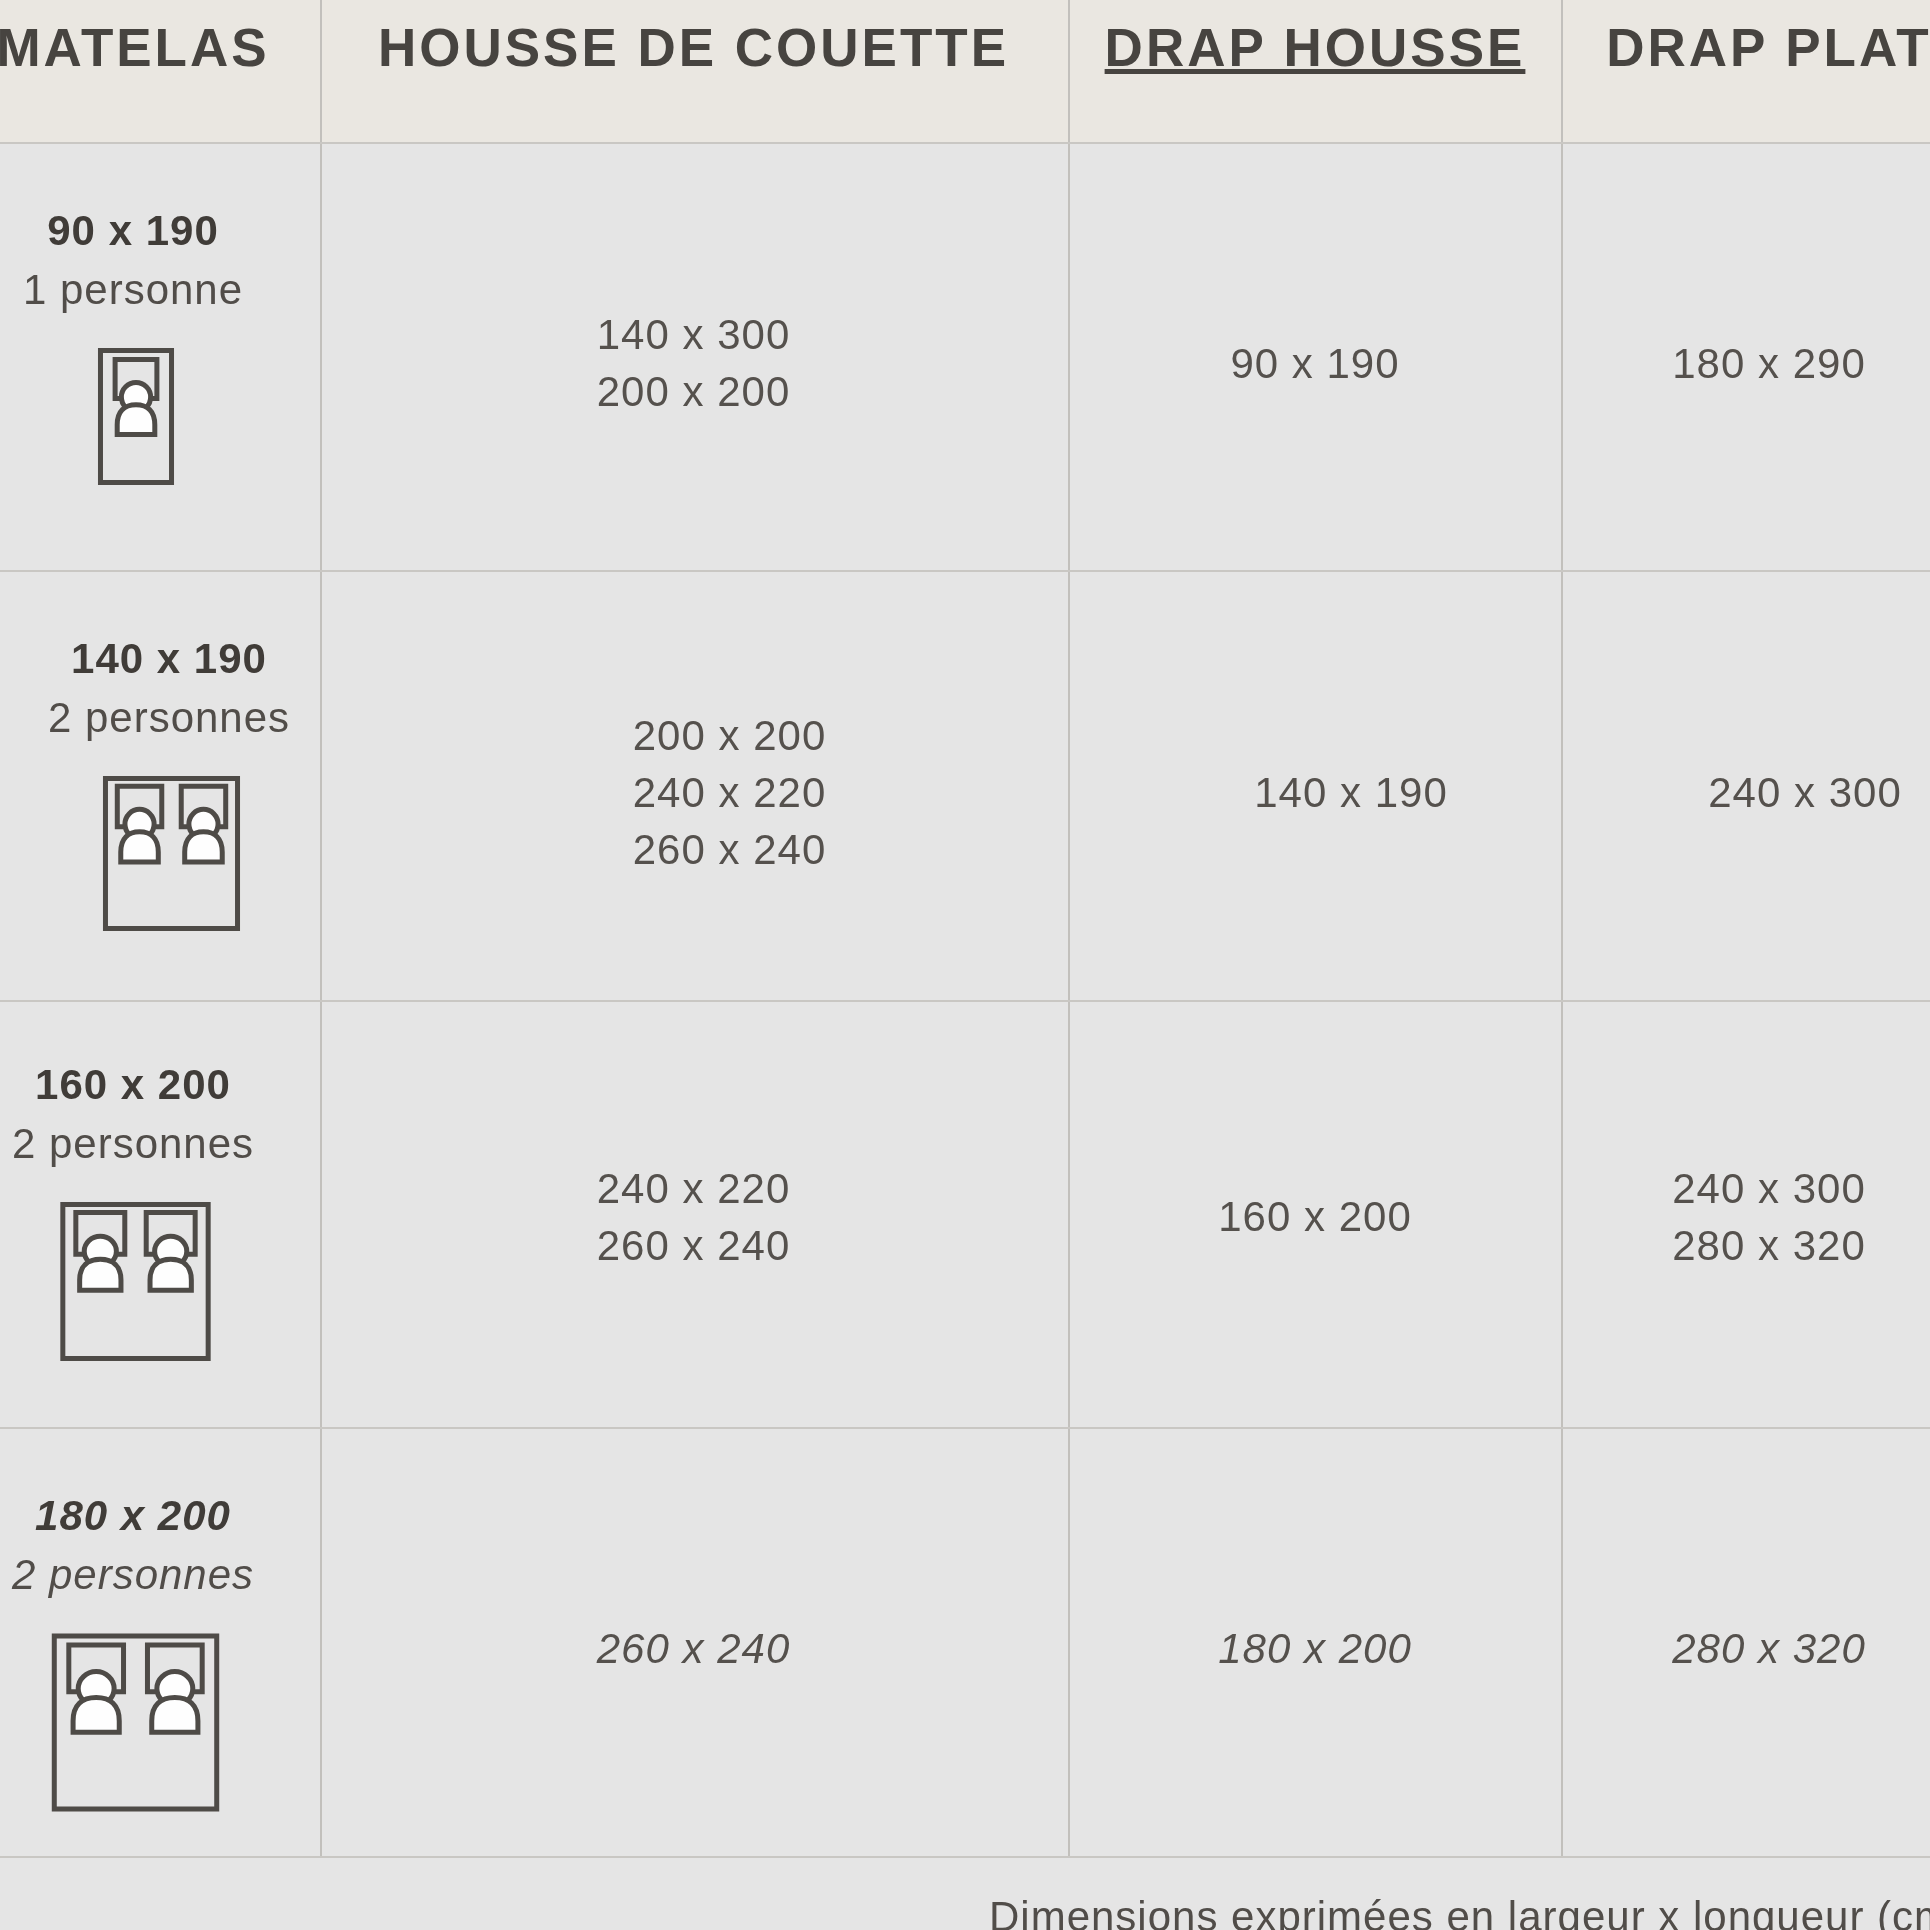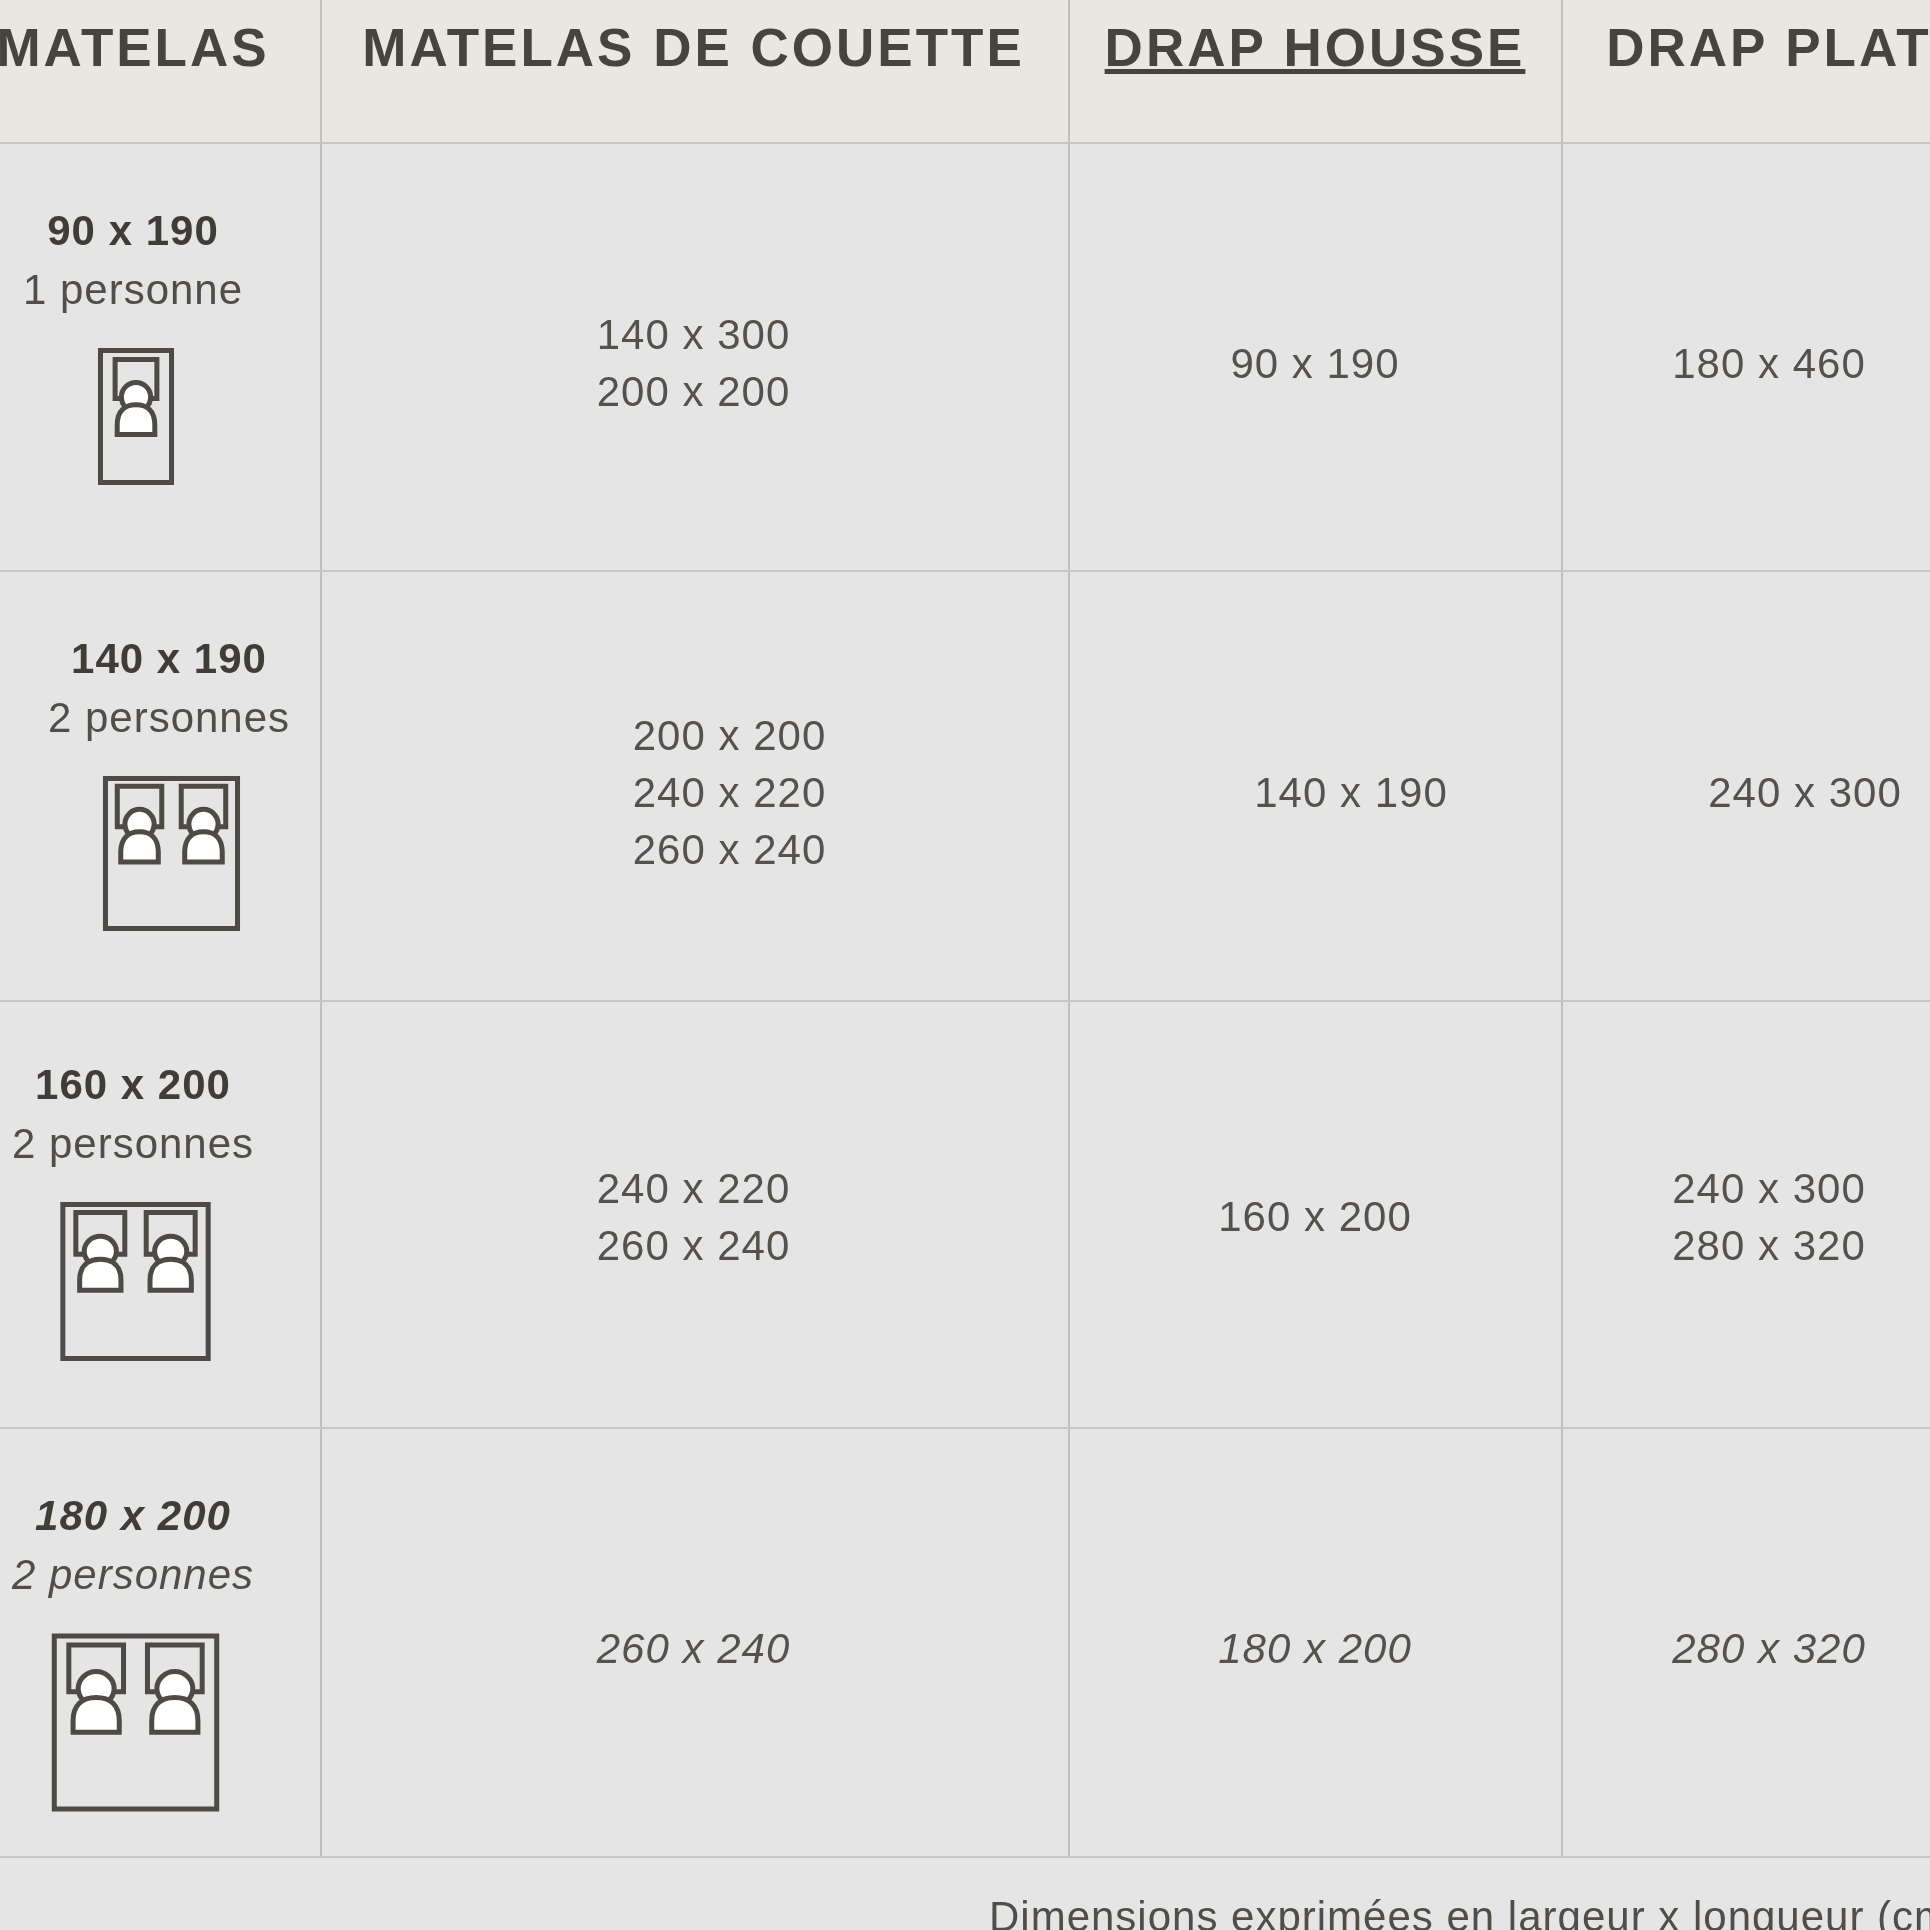--- a/index.html
+++ b/index.html
@@ -57,21 +57,21 @@
   svg.bed .ln{fill:none;}
   svg.bed .wh{fill:#fefefe;}
 </style>
 </head>
 <body>
 
 <div class="page">
 
   <div class="thead-band"></div>
   <div class="hcell hc1">MATELAS</div>
-  <div class="hcell hc2">MATELAS DE COUETTE</div>
+  <div class="hcell hc2">HOUSSE DE COUETTE</div>
   <div class="hcell hc3">DRAP HOUSSE</div>
   <div class="hcell hc4">DRAP PLAT</div>
 
   <div class="row r1">
     <div class="c1-size">90 x 190</div>
     <div class="c1-cap">1 personne</div>
     <div class="c1-icon" style="left:97px;">
       <svg class="bed" width="78" height="139" viewBox="0 0 56 100" preserveAspectRatio="none">
         <rect class="ln" x="2.5" y="2.5" width="51" height="95"></rect>
         <rect class="ln" x="13" y="9" width="30" height="28"></rect>
@@ -80,21 +80,21 @@
       </svg>
     </div>
     <div class="val vc2">
       <div>140 x 300</div>
       <div>200 x 200</div>
     </div>
     <div class="val vc3">
       <div>90 x 190</div>
     </div>
     <div class="val vc4">
-      <div>180 x 460</div>
+      <div>180 x 290</div>
     </div>
   </div>
 
   <div class="row r2">
     <div class="c1-size">140 x 190</div>
     <div class="c1-cap">2 personnes</div>
     <div class="c1-icon" style="left:66px;">
       <svg class="bed" width="139" height="157" viewBox="0 0 100 112" preserveAspectRatio="none">
         <rect class="ln" x="2.5" y="2.5" width="95" height="107"></rect>
         <rect class="ln" x="11" y="8" width="32" height="29"></rect>

